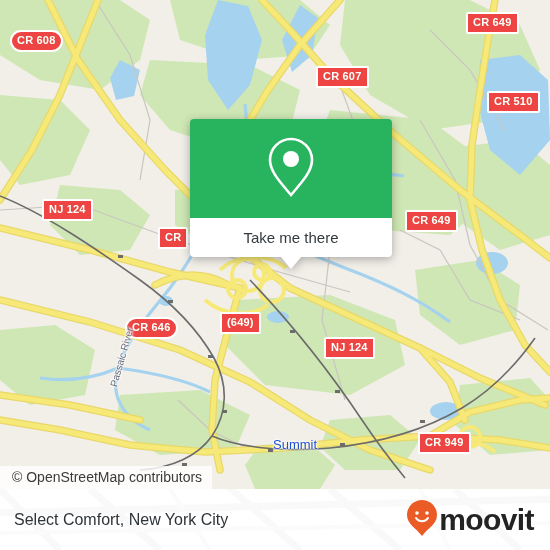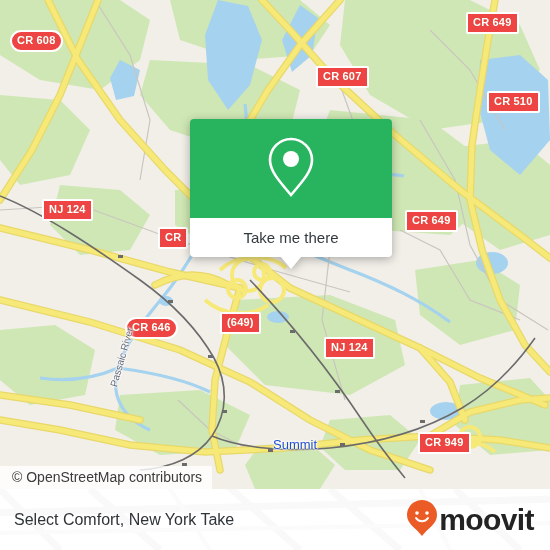--- a/index.html
+++ b/index.html
@@ -232,21 +232,21 @@
         <path d="M330,0 L400,61"></path>
           <path d="M455,0 L520,61"></path>
         <path d="M-10,24 L560,10"></path>
       </g>
       <g fill="none" stroke="#f3f3f3" stroke-width="4">
         <path d="M0,44 L550,34"></path>
           <path d="M170,0 L210,61"></path>
           <path d="M420,0 L450,61"></path>
       </g>
     </svg>
-    <div id="footer-title">Select Comfort, New York Take</div>
+    <div id="footer-title">Select Comfort, New York City</div>
     <div id="brand">
       <span>
         <svg width="30" height="36" viewBox="0 0 30 36">
           <path d="M15 0 C6.7 0 0 6.7 0 15 C0 24 9 28 15 36 C21 28 30 24 30 15 C30 6.7 23.3 0 15 0 Z" fill="#eb5b25"></path>
           <circle cx="10" cy="13" r="1.8" fill="#ffffff"></circle>
           <circle cx="20" cy="13" r="1.8" fill="#ffffff"></circle>
           <path d="M9 18 C11.5 22.2 18.5 22.2 21 18" fill="none" stroke="#ffffff" stroke-width="2" stroke-linecap="round"></path>
         </svg>
       </span>
       <span id="brand-word">moovit</span>

